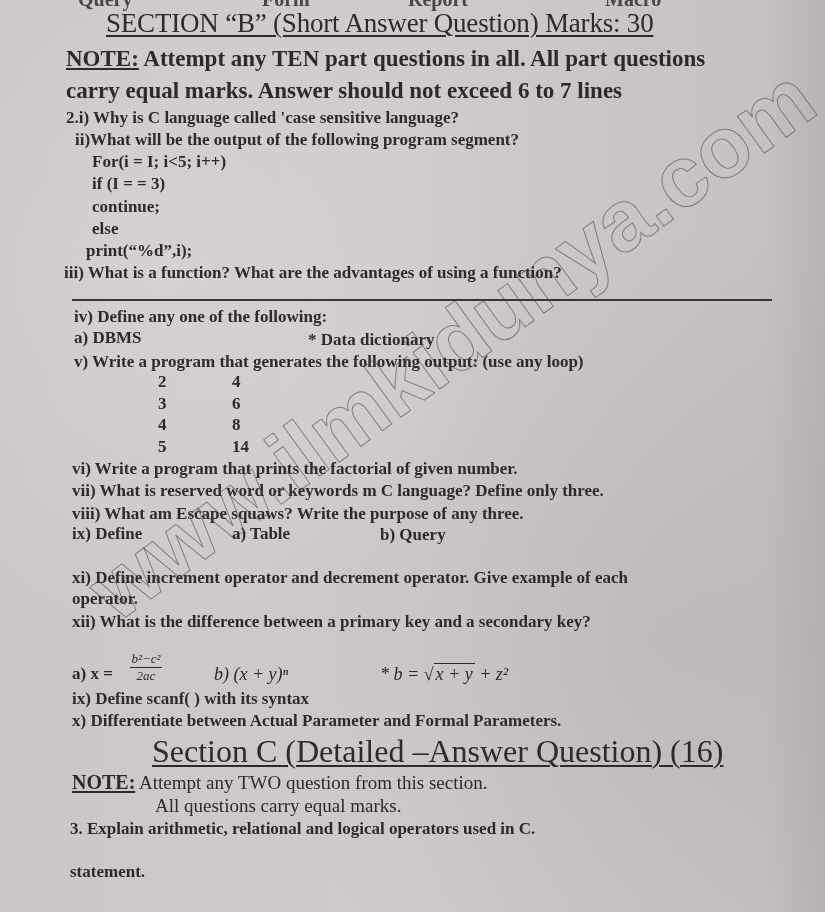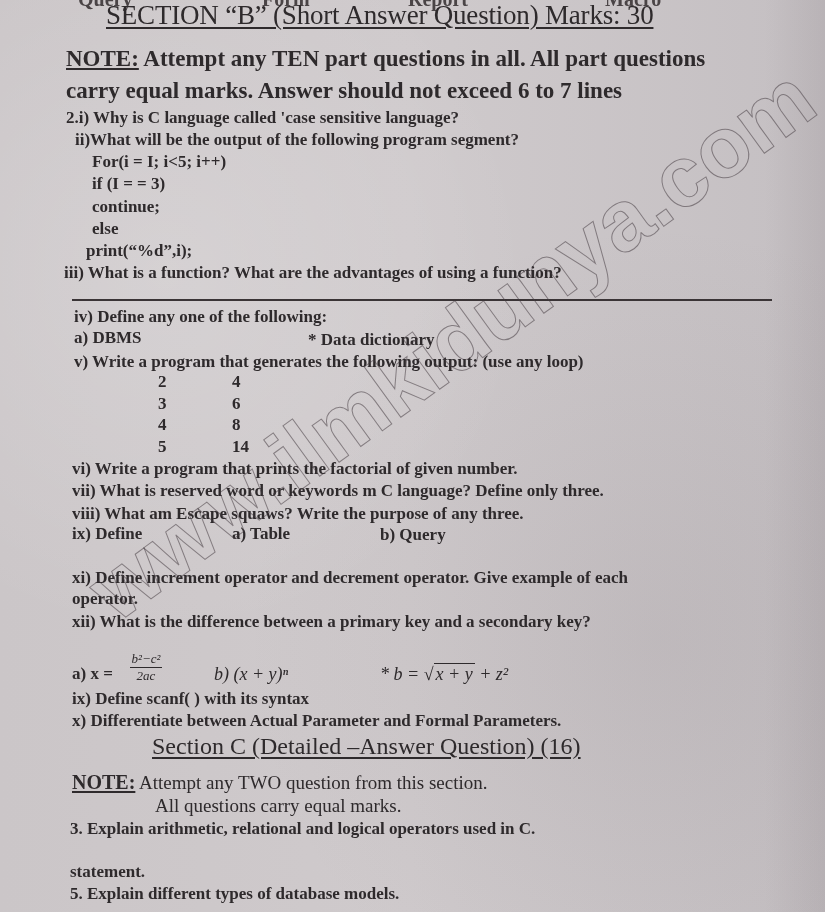--- a/index.html
+++ b/index.html
@@ -10,29 +10,29 @@
         radial-gradient(circle at 20% 30%, rgba(255,255,255,0.18) 0, rgba(255,255,255,0) 40%),
         radial-gradient(circle at 80% 70%, rgba(120,110,115,0.12) 0, rgba(0,0,0,0) 45%),
         linear-gradient(90deg, #cbc6c8 0%, #cfcacc 50%, #c4bfc2 100%);
       font-family: "Liberation Serif", "DejaVu Serif", serif;
       color: #2e2a2c;
     }
     .page { position: absolute; left: 0; top: 0; width: 825px; height: 912px; }
     .line { position: absolute; white-space: nowrap; font-weight: bold; }
     .top-strip { top: -12px; font-size: 20px; color: #4a4446; font-weight: bold; }
     .top-strip span { position: absolute; }
-    .secB { left: 106px; top: 0; font-size: 27px; font-weight: normal; letter-spacing: -0.2px; text-decoration: underline; text-decoration-thickness: 2px; text-underline-offset: 3px; }
+    .secB { left: 106px; top: 8px; font-size: 27px; font-weight: normal; letter-spacing: -0.2px; text-decoration: underline; text-decoration-thickness: 2px; text-underline-offset: 3px; }
     .noteB { font-size: 23px; }
     .note-label { font-weight: 900; text-decoration: underline; text-decoration-thickness: 2px; text-underline-offset: 2px; }
     .q { font-size: 17px; }
     .code { font-size: 17px; }
     .rule { position: absolute; left: 72px; top: 299px; width: 700px; height: 2px; background: #3a3436; }
     .ans { font-size: 17px; }
     .math { font-family: "Liberation Serif", serif; font-style: italic; font-weight: normal; font-size: 18px; }
-    .secC { left: 152px; top: 733px; font-size: 24px; font-weight: normal; text-decoration: underline; text-decoration-thickness: 2px; text-underline-offset: 3px; }
+    .secC { left: 152px; top: 733px; font-size: 32px; font-weight: normal; text-decoration: underline; text-decoration-thickness: 2px; text-underline-offset: 3px; }
     .noteC { font-size: 19px; font-weight: normal; }
     .watermark { position: absolute; font-family: "Liberation Sans", sans-serif; font-weight: bold; color: transparent; -webkit-text-stroke: 1px rgba(70,60,65,0.55); pointer-events: none; white-space: nowrap; }
     .right-shade { position: absolute; right: 0; top: 0; width: 60px; height: 912px; background: linear-gradient(90deg, rgba(0,0,0,0) 0%, rgba(120,110,115,0.15) 100%); pointer-events: none; }
   </style>
 </head>
 <body>
 
 <div class="page">
 
   <div class="line top-strip">
@@ -108,18 +108,17 @@
 
   <div class="line secC">Section C (Detailed –Answer Question) (16)</div>
 
   <div class="line noteC" style="left:72px; top:771px;">
     <span class="note-label" style="font-size:20px;">NOTE:</span><span> Attempt any TWO question from this section.</span>
   </div>
   <div class="line noteC" style="left:155px; top:795px;">All questions carry equal marks.</div>
 
   <div class="line q" style="left:70px; top:819px;">3. Explain arithmetic, relational and logical operators used in C.</div>
   <div class="line q" style="left:70px; top:862px;">statement.</div>
-  <div class="line q" style="left:70px; top:884px;">5. Explain different types of database models.</div>
 
   <div class="watermark" style="left:70px; top:560px; font-size:86px; transform: rotate(-36deg); transform-origin: left top;">www.ilmkidunya.com</div>
 
   <div class="right-shade"></div>
 </div>
 
 </body></html>

